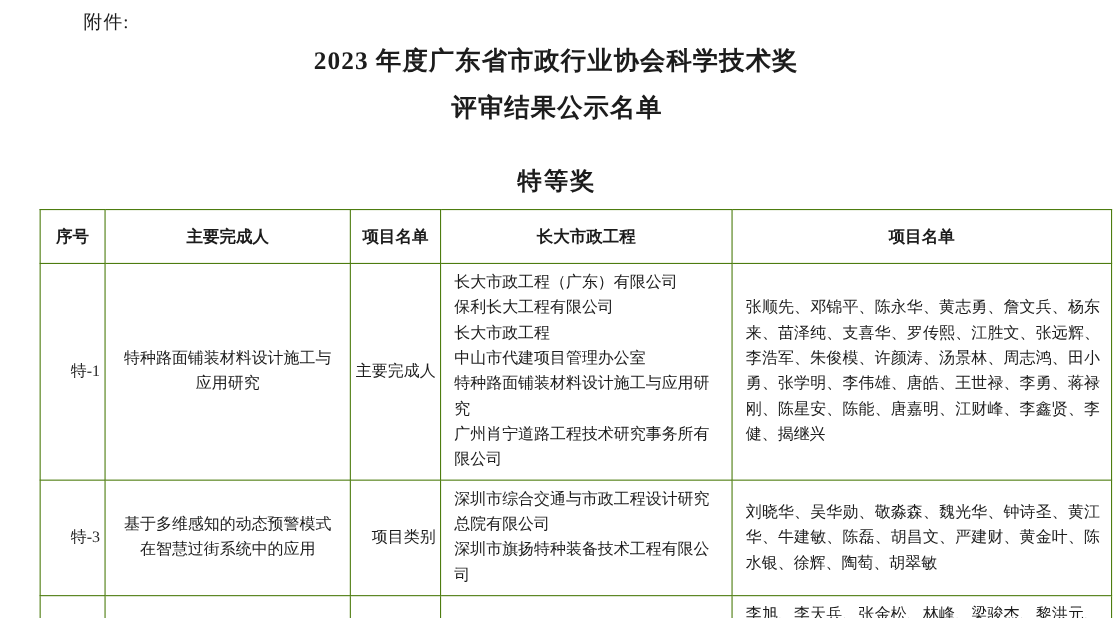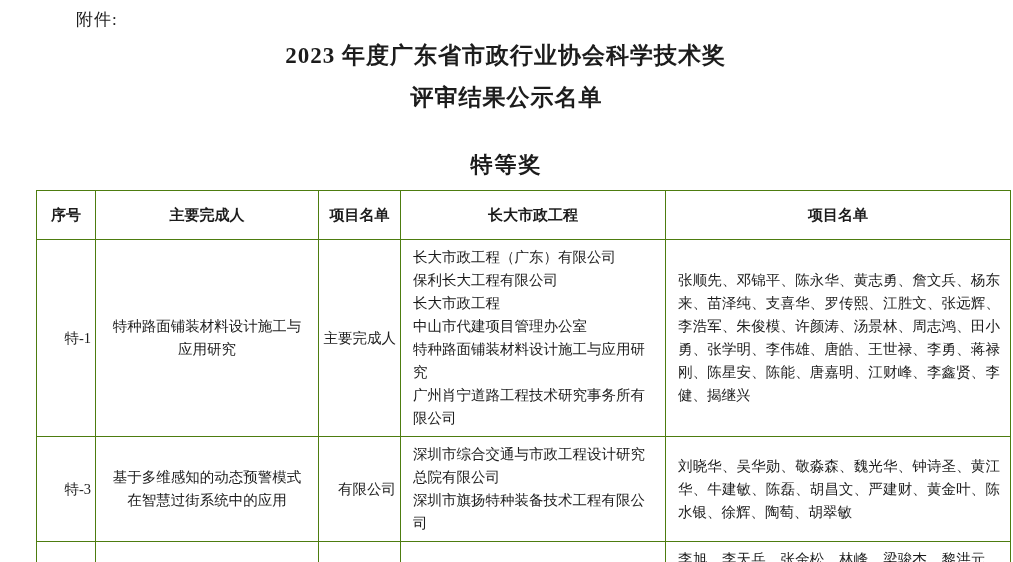--- a/index.html
+++ b/index.html
@@ -131,21 +131,21 @@
             <div class="unit-line">长大市政工程</div>
             <div class="unit-line">中山市代建项目管理办公室</div>
             <div class="unit-line">特种路面铺装材料设计施工与应用研究</div>
             <div class="unit-line">广州肖宁道路工程技术研究事务所有限公司</div>
           </td>
           <td class="cell-people">张顺先、邓锦平、陈永华、黄志勇、詹文兵、杨东来、苗泽纯、支喜华、罗传熙、江胜文、张远辉、李浩军、朱俊模、许颜涛、汤景林、周志鸿、田小勇、张学明、李伟雄、唐皓、王世禄、李勇、蒋禄刚、陈星安、陈能、唐嘉明、江财峰、李鑫贤、李健、揭继兴</td>
         </tr>
         <tr>
           <td class="cell-no">特-3</td>
           <td class="cell-project">基于多维感知的动态预警模式在智慧过街系统中的应用</td>
-          <td class="cell-category">有限公司</td>
+          <td class="cell-category">项目类别</td>
           <td class="cell-units">
             <div class="unit-line">深圳市综合交通与市政工程设计研究总院有限公司</div>
             <div class="unit-line">深圳市旗扬特种装备技术工程有限公司</div>
           </td>
           <td class="cell-people">刘晓华、吴华勋、敬淼森、魏光华、钟诗圣、黄江华、牛建敏、陈磊、胡昌文、严建财、黄金叶、陈水银、徐辉、陶萄、胡翠敏</td>
         </tr>
         <tr>
           <td class="cell-no">特-3</td>
           <td class="cell-project">城市污涝协同治理智慧化管控技术与应用</td>
           <td class="cell-category">技术开发</td>

